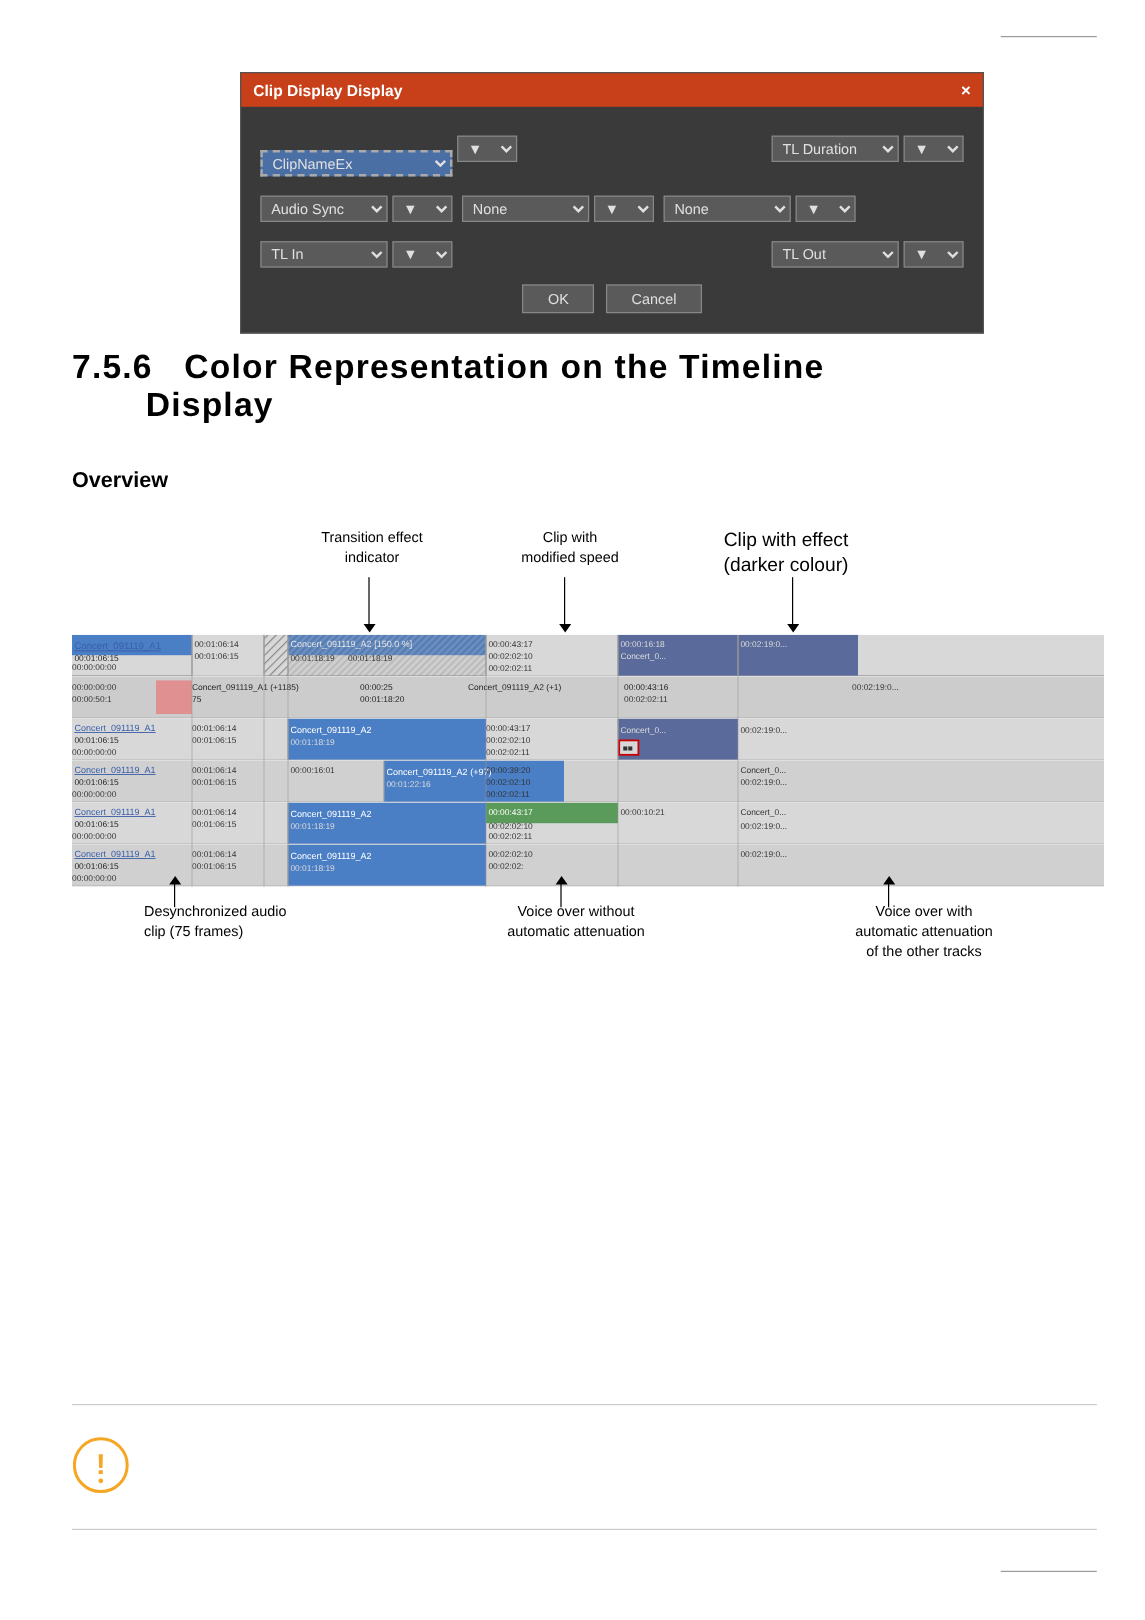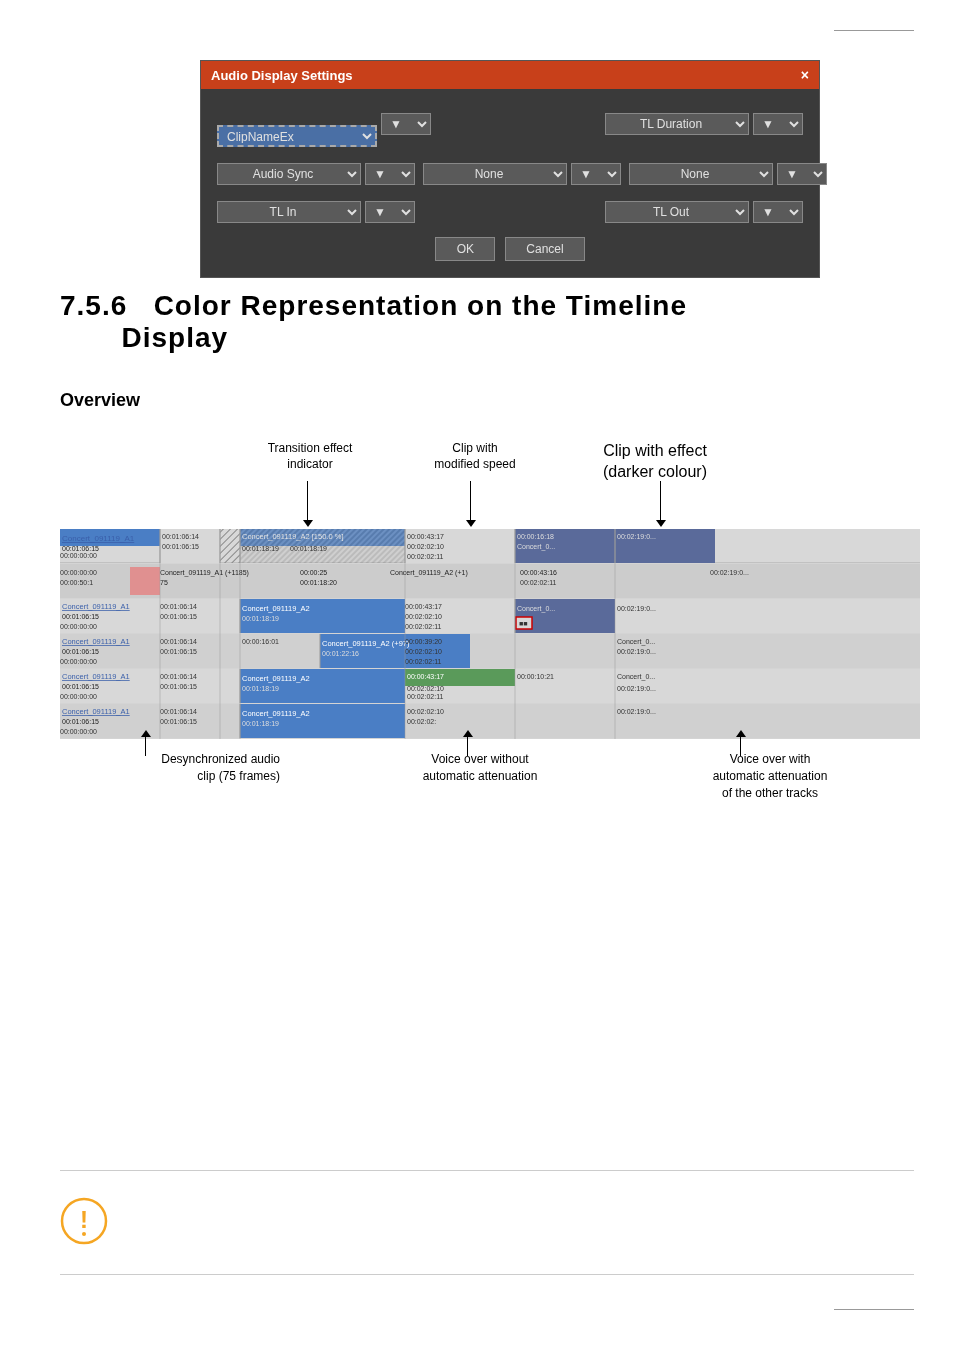--- a/index.html
+++ b/index.html
@@ -77,21 +77,21 @@
       background: #5a5a5a;
       color: #e0e0e0;
       border: 1px solid #888;
       font-size: 12px;
       padding: 2px 4px;
       height: 22px;
       cursor: pointer;
     }
 
     .dialog-select.wide { width: 160px; }
-    .dialog-select.medium { width: 144px; text-align: center; }
+    .dialog-select.medium { width: 106px; }
     .dialog-select.narrow { width: 50px; }
 
     .dialog-select-highlighted {
       background: #4a6fa5;
       border: 2px dashed #aaa;
       margin-top: 24px;
     }
 
     .spacer-row { height: 6px; }
 
@@ -176,21 +176,21 @@
     }
   </style>
 </head>
 <body>
 
 <div class="top-rule"></div>
 
 <div class="dialog-container">
   <div class="dialog">
     <div class="dialog-title-bar">
-      <span>Audio Display Settings</span>
+      <span>Clip Display Display</span>
       <button class="dialog-close-btn">×</button>
     </div>
     <div class="dialog-body">
 
       <div class="dialog-row">
         <div class="dialog-select-group">
           <select class="dialog-select wide dialog-select-highlighted">
             <option>ClipNameEx</option>
           </select>
           <select class="dialog-select narrow">
@@ -470,21 +470,21 @@
       <line x1="100" y1="0" x2="100" y2="210" stroke="#999" stroke-width="0.5"></line>
       <line x1="160" y1="0" x2="160" y2="210" stroke="#999" stroke-width="0.5"></line>
       <line x1="180" y1="0" x2="180" y2="210" stroke="#999" stroke-width="0.5"></line>
       <line x1="345" y1="0" x2="345" y2="210" stroke="#999" stroke-width="0.5"></line>
       <line x1="455" y1="0" x2="455" y2="210" stroke="#999" stroke-width="0.5"></line>
       <line x1="555" y1="0" x2="555" y2="210" stroke="#999" stroke-width="0.5"></line>
     </svg>
 
     <div style="position:absolute;top:310px;left:0;width:860px;display:flex;justify-content:space-around;">
 
-      <div style="text-align:right;font-size:12px;line-height:1.4;width:160px;">
+      <div style="text-align:left;font-size:12px;line-height:1.4;width:160px;">
         Desynchronized audio<br>clip (75 frames)
       </div>
 
       <div style="text-align:center;font-size:12px;line-height:1.4;width:160px;">
         Voice over without<br>automatic attenuation
       </div>
 
       <div style="text-align:center;font-size:12px;line-height:1.4;width:180px;">
         Voice over with<br>automatic attenuation<br>of the other tracks
       </div>

